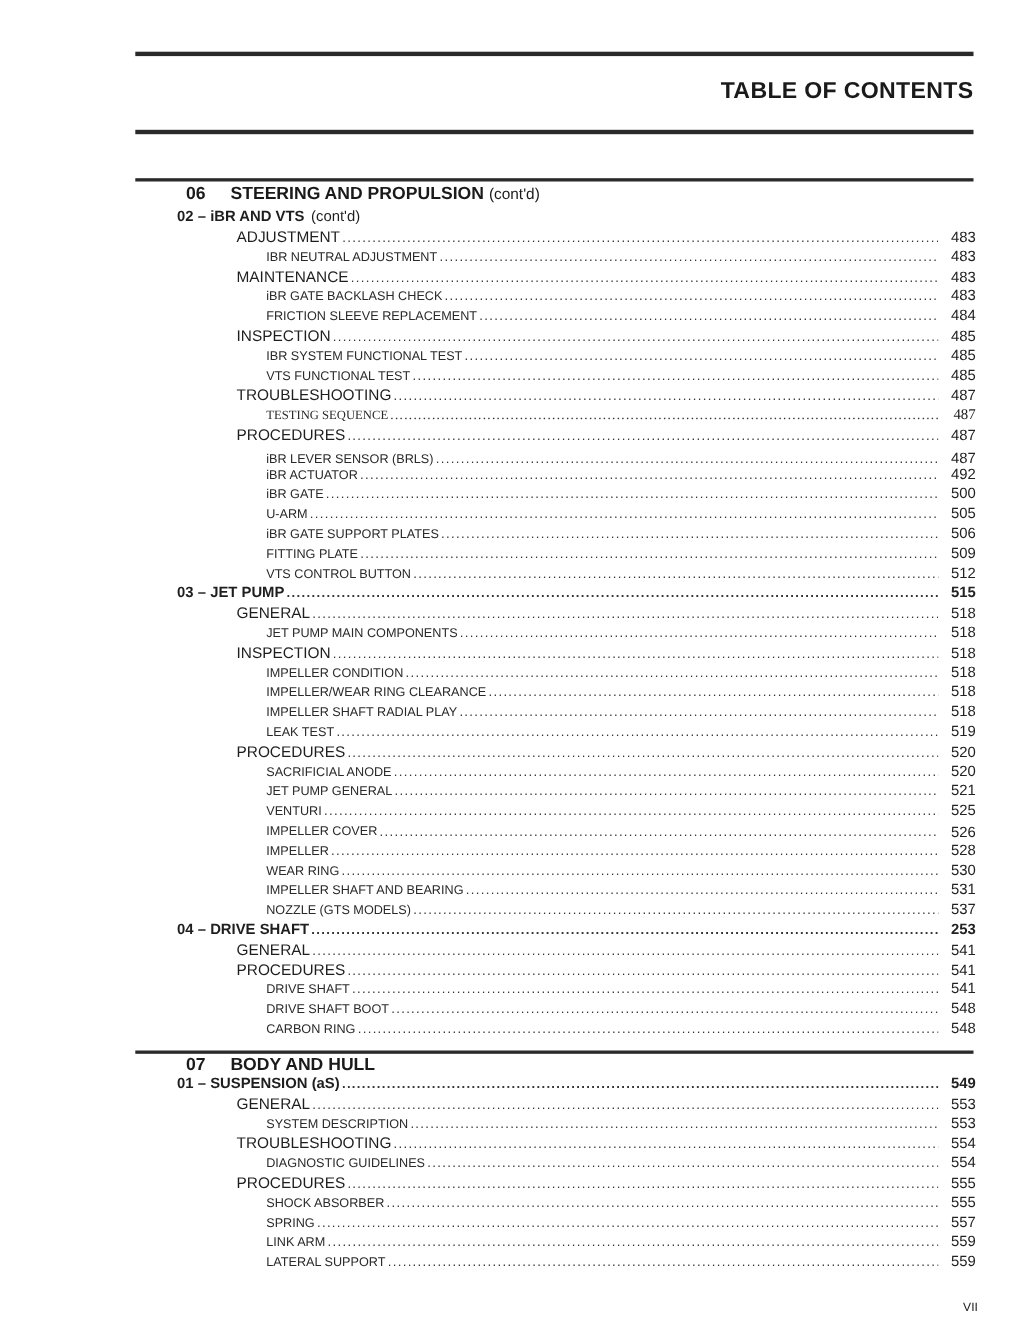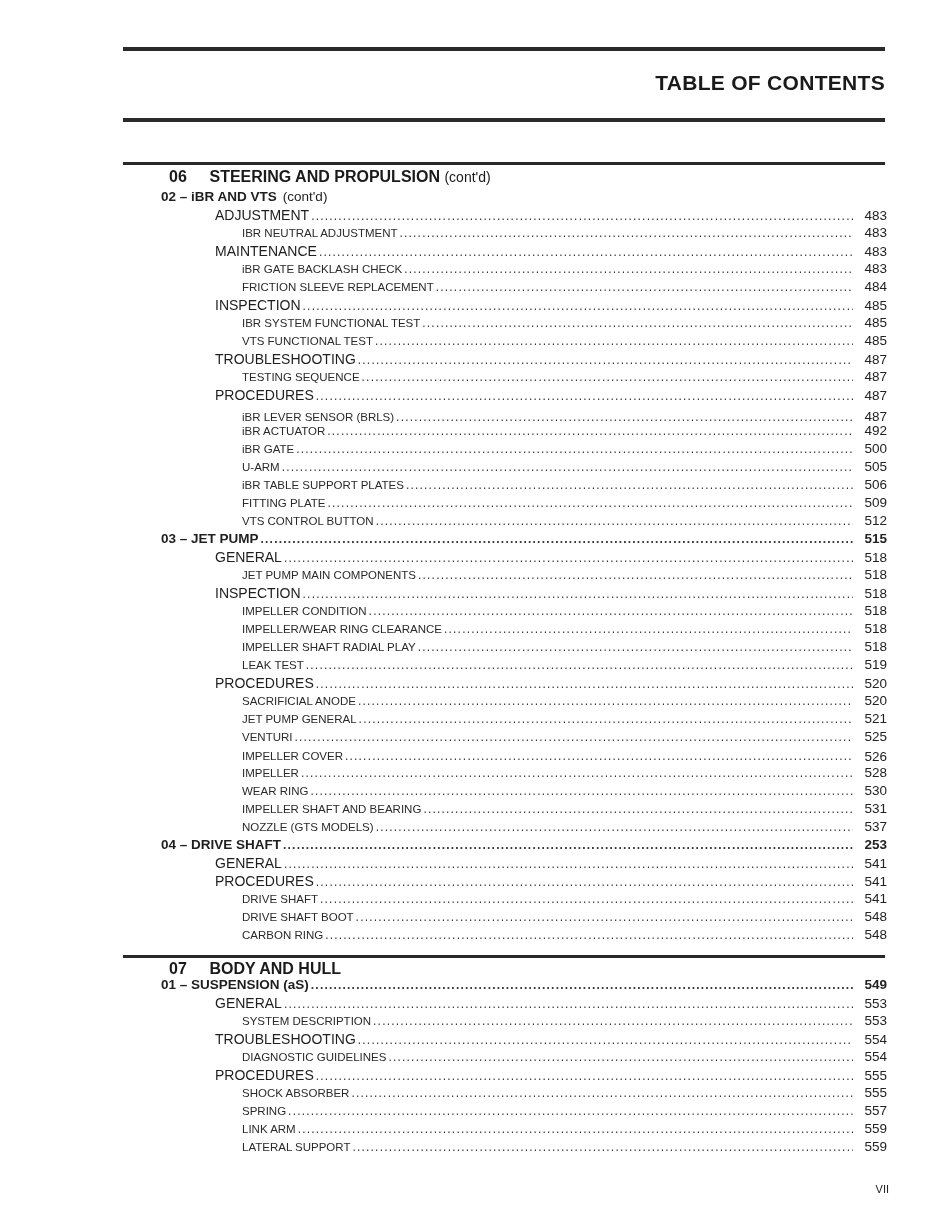--- a/index.html
+++ b/index.html
@@ -82,21 +82,21 @@
     <div class="row lvl3" style="top: 333px;">
       <span class="label">VTS FUNCTIONAL TEST</span>
       <span class="dots"></span>
       <span class="page">485</span>
     </div>
     <div class="row lvl2" style="top: 351px;">
       <span class="label">TROUBLESHOOTING</span>
       <span class="dots"></span>
       <span class="page">487</span>
     </div>
-    <div class="row lvl3" style="top: 369px;">
+    <div class="row lvl3" style="top: 369px; font-family: Liberation Serif, serif;">
       <span class="label">TESTING SEQUENCE</span>
       <span class="dots"></span>
       <span class="page">487</span>
     </div>
     <div class="row lvl2" style="top: 387px;">
       <span class="label">PROCEDURES</span>
       <span class="dots"></span>
       <span class="page">487</span>
     </div>
     <div class="row lvl3" style="top: 409px;">
@@ -113,21 +113,21 @@
       <span class="label">iBR GATE</span>
       <span class="dots"></span>
       <span class="page">500</span>
     </div>
     <div class="row lvl3" style="top: 459px;">
       <span class="label">U-ARM</span>
       <span class="dots"></span>
       <span class="page">505</span>
     </div>
     <div class="row lvl3" style="top: 477px;">
-      <span class="label">iBR TABLE SUPPORT PLATES</span>
+      <span class="label">iBR GATE SUPPORT PLATES</span>
       <span class="dots"></span>
       <span class="page">506</span>
     </div>
     <div class="row lvl3" style="top: 495px;">
       <span class="label">FITTING PLATE</span>
       <span class="dots"></span>
       <span class="page">509</span>
     </div>
     <div class="row lvl3" style="top: 513px;">
       <span class="label">VTS CONTROL BUTTON</span>

